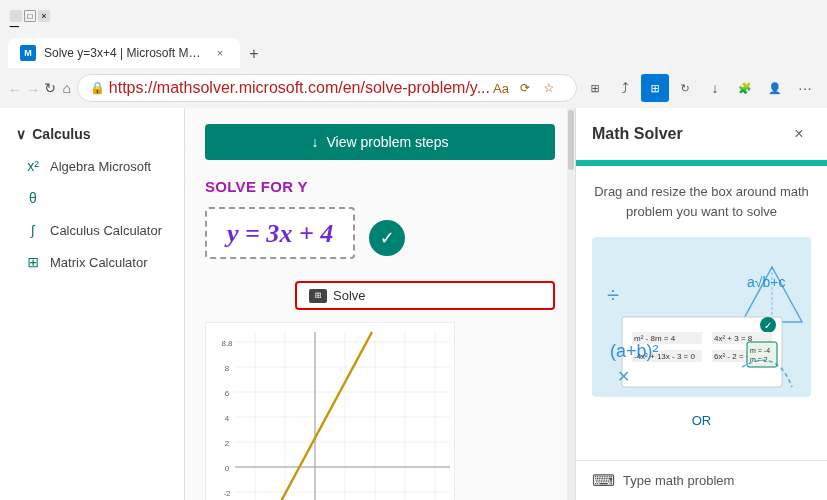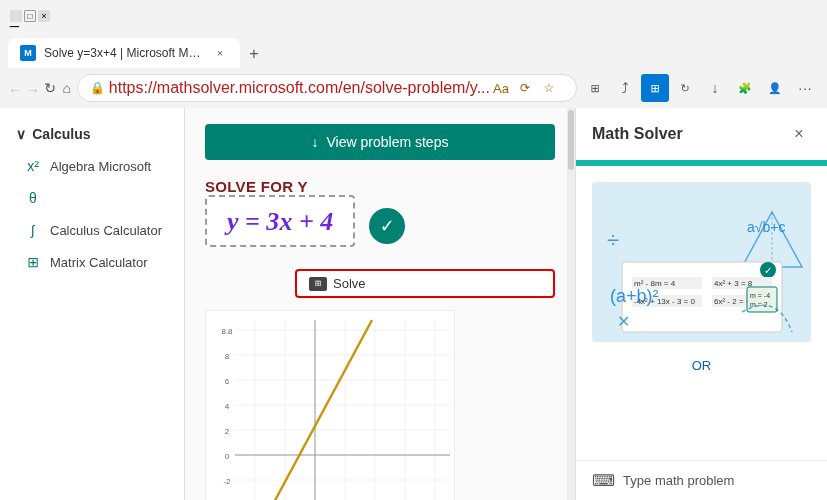--- a/index.html
+++ b/index.html
@@ -179,21 +179,22 @@
       padding: 10px 20px;
       border-radius: 4px;
       font-size: 14px;
       cursor: pointer;
       margin-bottom: 18px;
     }
 
     .solve-for-title {
       font-size: 15px;
       font-weight: 700;
-      color: #7f1d1d;
+      color: #a21caf;
+      margin-bottom: 12px;
       letter-spacing: 0.3px;
     }
 
     .equation-box {
       display: inline-block;
       border: 2px dashed #999;
       border-radius: 4px;
       padding: 8px 20px;
       background: white;
       font-size: 28px;
@@ -499,20 +500,21 @@
       <div class="scroll-thumb"></div>
     </div>
   </div>
 
   <div class="right-panel">
     <div class="panel-header">
       <span class="panel-title">Math Solver</span>
       <div class="panel-close">×</div>
     </div>
     <div class="panel-body">
+      <p class="panel-description">Drag and resize the box around math problem you want to solve</p>
 
       <div class="panel-image-area">
         <svg width="220" height="160" viewBox="0 0 220 160">
 
           <rect width="220" height="160" fill="#d9edf7" rx="4"></rect>
 
           <text x="15" y="65" font-size="22" fill="#0078d4" opacity="0.7">÷</text>
           <text x="155" y="50" font-size="14" fill="#0078d4" opacity="0.8">a√b+c</text>
 
           <polygon points="180,30 210,85 150,85" fill="none" stroke="#0078d4" stroke-width="1.5" opacity="0.6"></polygon>

